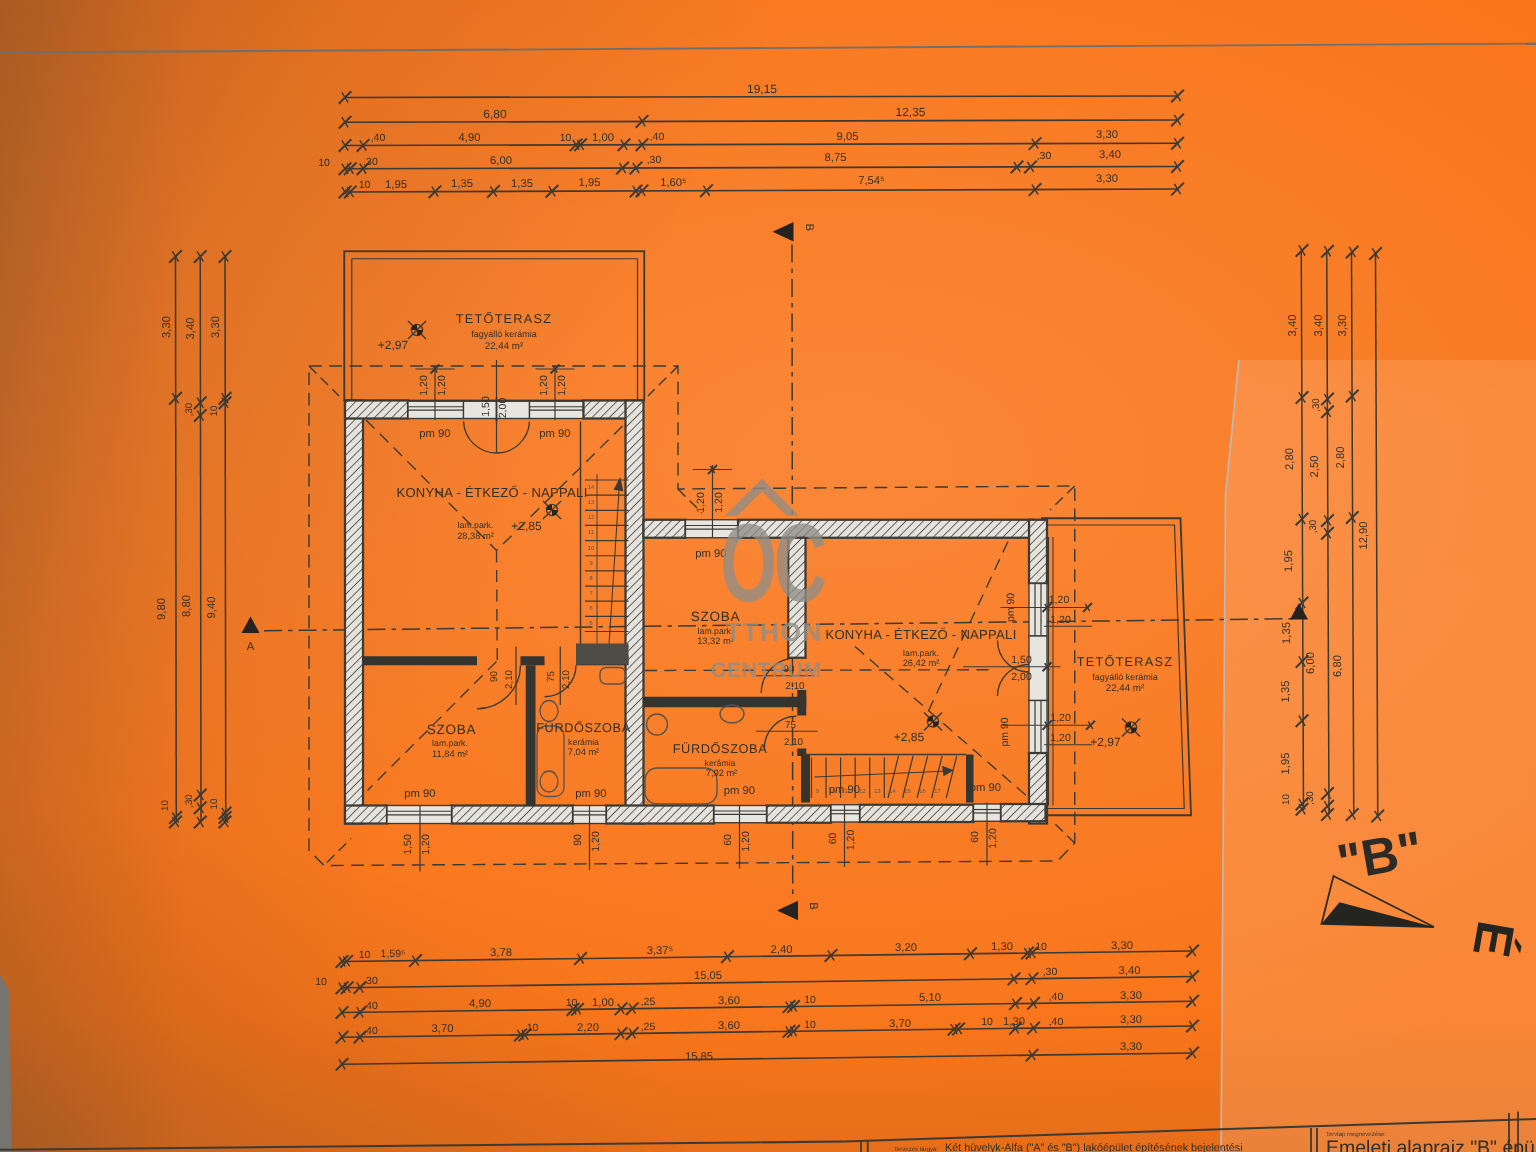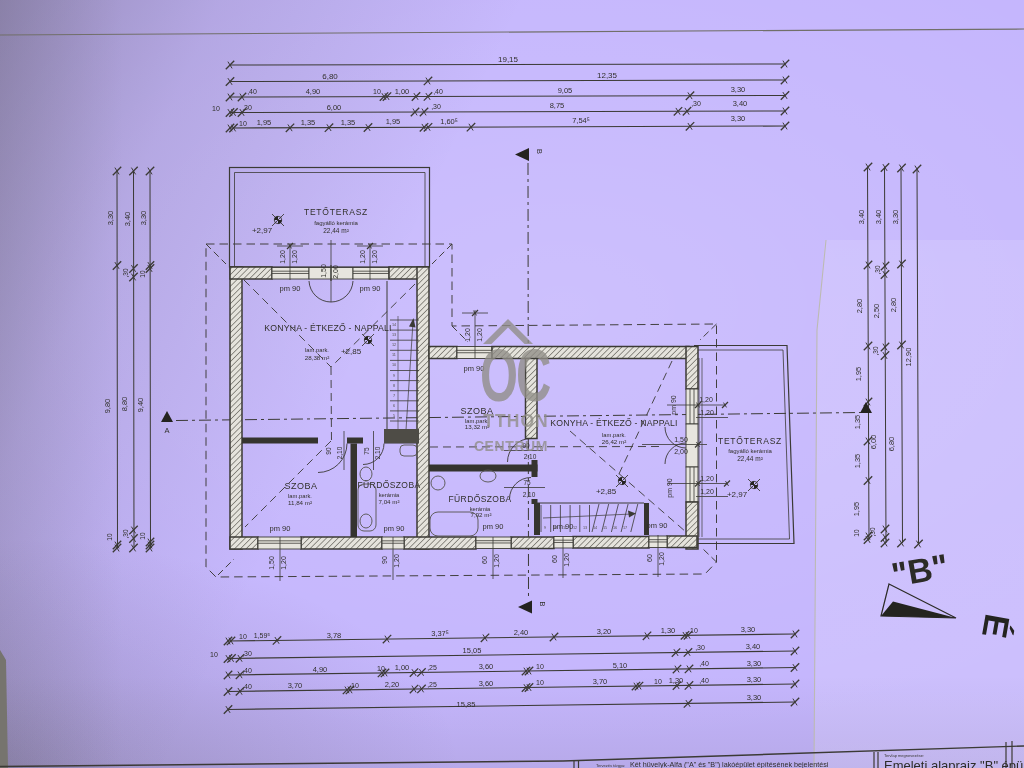--- a/index.html
+++ b/index.html
@@ -1,17 +1,17 @@
 <!DOCTYPE html>
 <html><head>
 <meta charset="utf-8">
 <style>
   html,body { margin:0; padding:0; }
   #page { position:relative; width:1024px; height:768px; overflow:hidden;
-    background:#c4b5fd; font-family:"Liberation Sans", sans-serif; }
+    background:#f97316; font-family:"Liberation Sans", sans-serif; }
   #shade1 { position:absolute; inset:0;
     background:
       linear-gradient(115deg, rgba(60,58,53,0.33) 0%, rgba(60,58,53,0.13) 16%, rgba(60,58,53,0.0) 38%),
       linear-gradient(90deg, rgba(60,58,53,0.14) 0%, rgba(60,58,53,0.0) 12%),
       radial-gradient(45% 30% at 0% 100%, rgba(55,53,48,0.22) 0%, rgba(55,53,48,0.0) 100%),
       linear-gradient(0deg, rgba(70,68,62,0.10) 0%, rgba(70,68,62,0.0) 12%),
       radial-gradient(120% 95% at 55% 40%, rgba(255,255,255,0.15) 0%, rgba(255,255,255,0.0) 62%);
   }
   #rightsheet { position:absolute; inset:0;
     clip-path: polygon(1024px 240px, 825px 240px, 817px 330px, 814px 768px, 1024px 768px);

